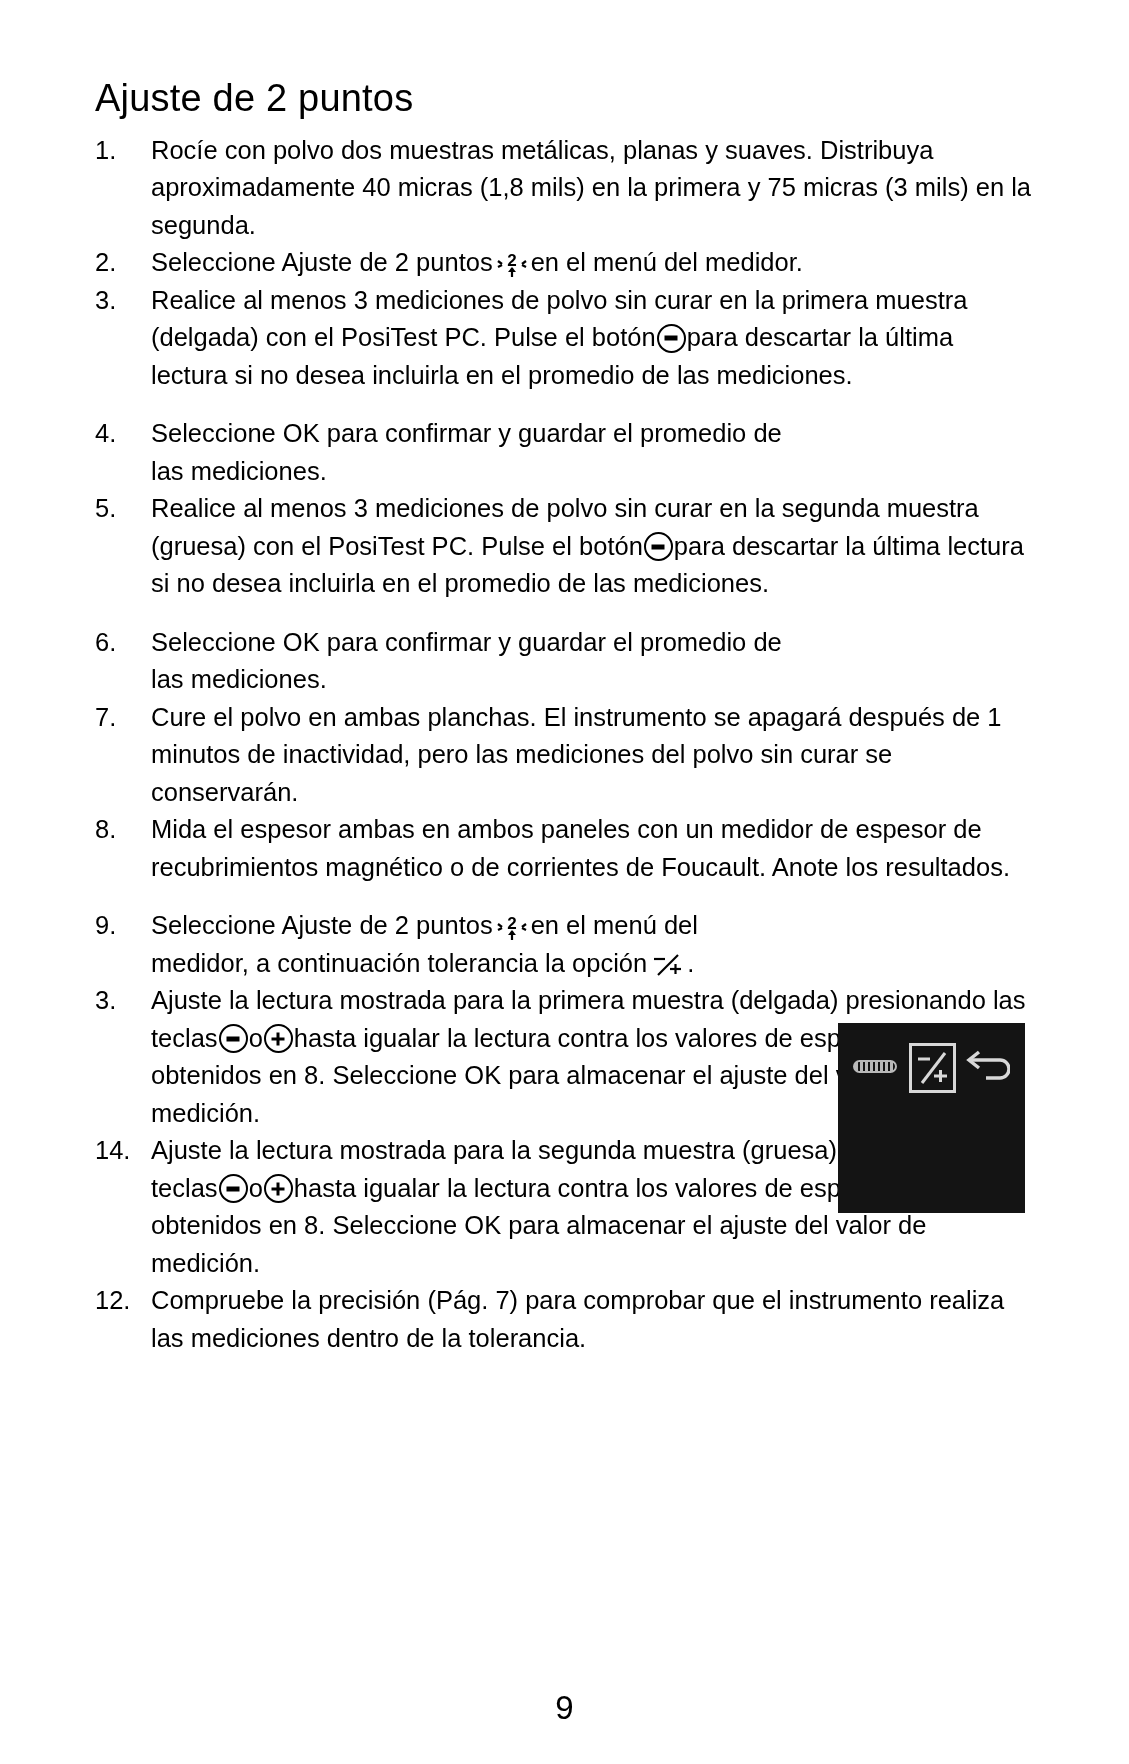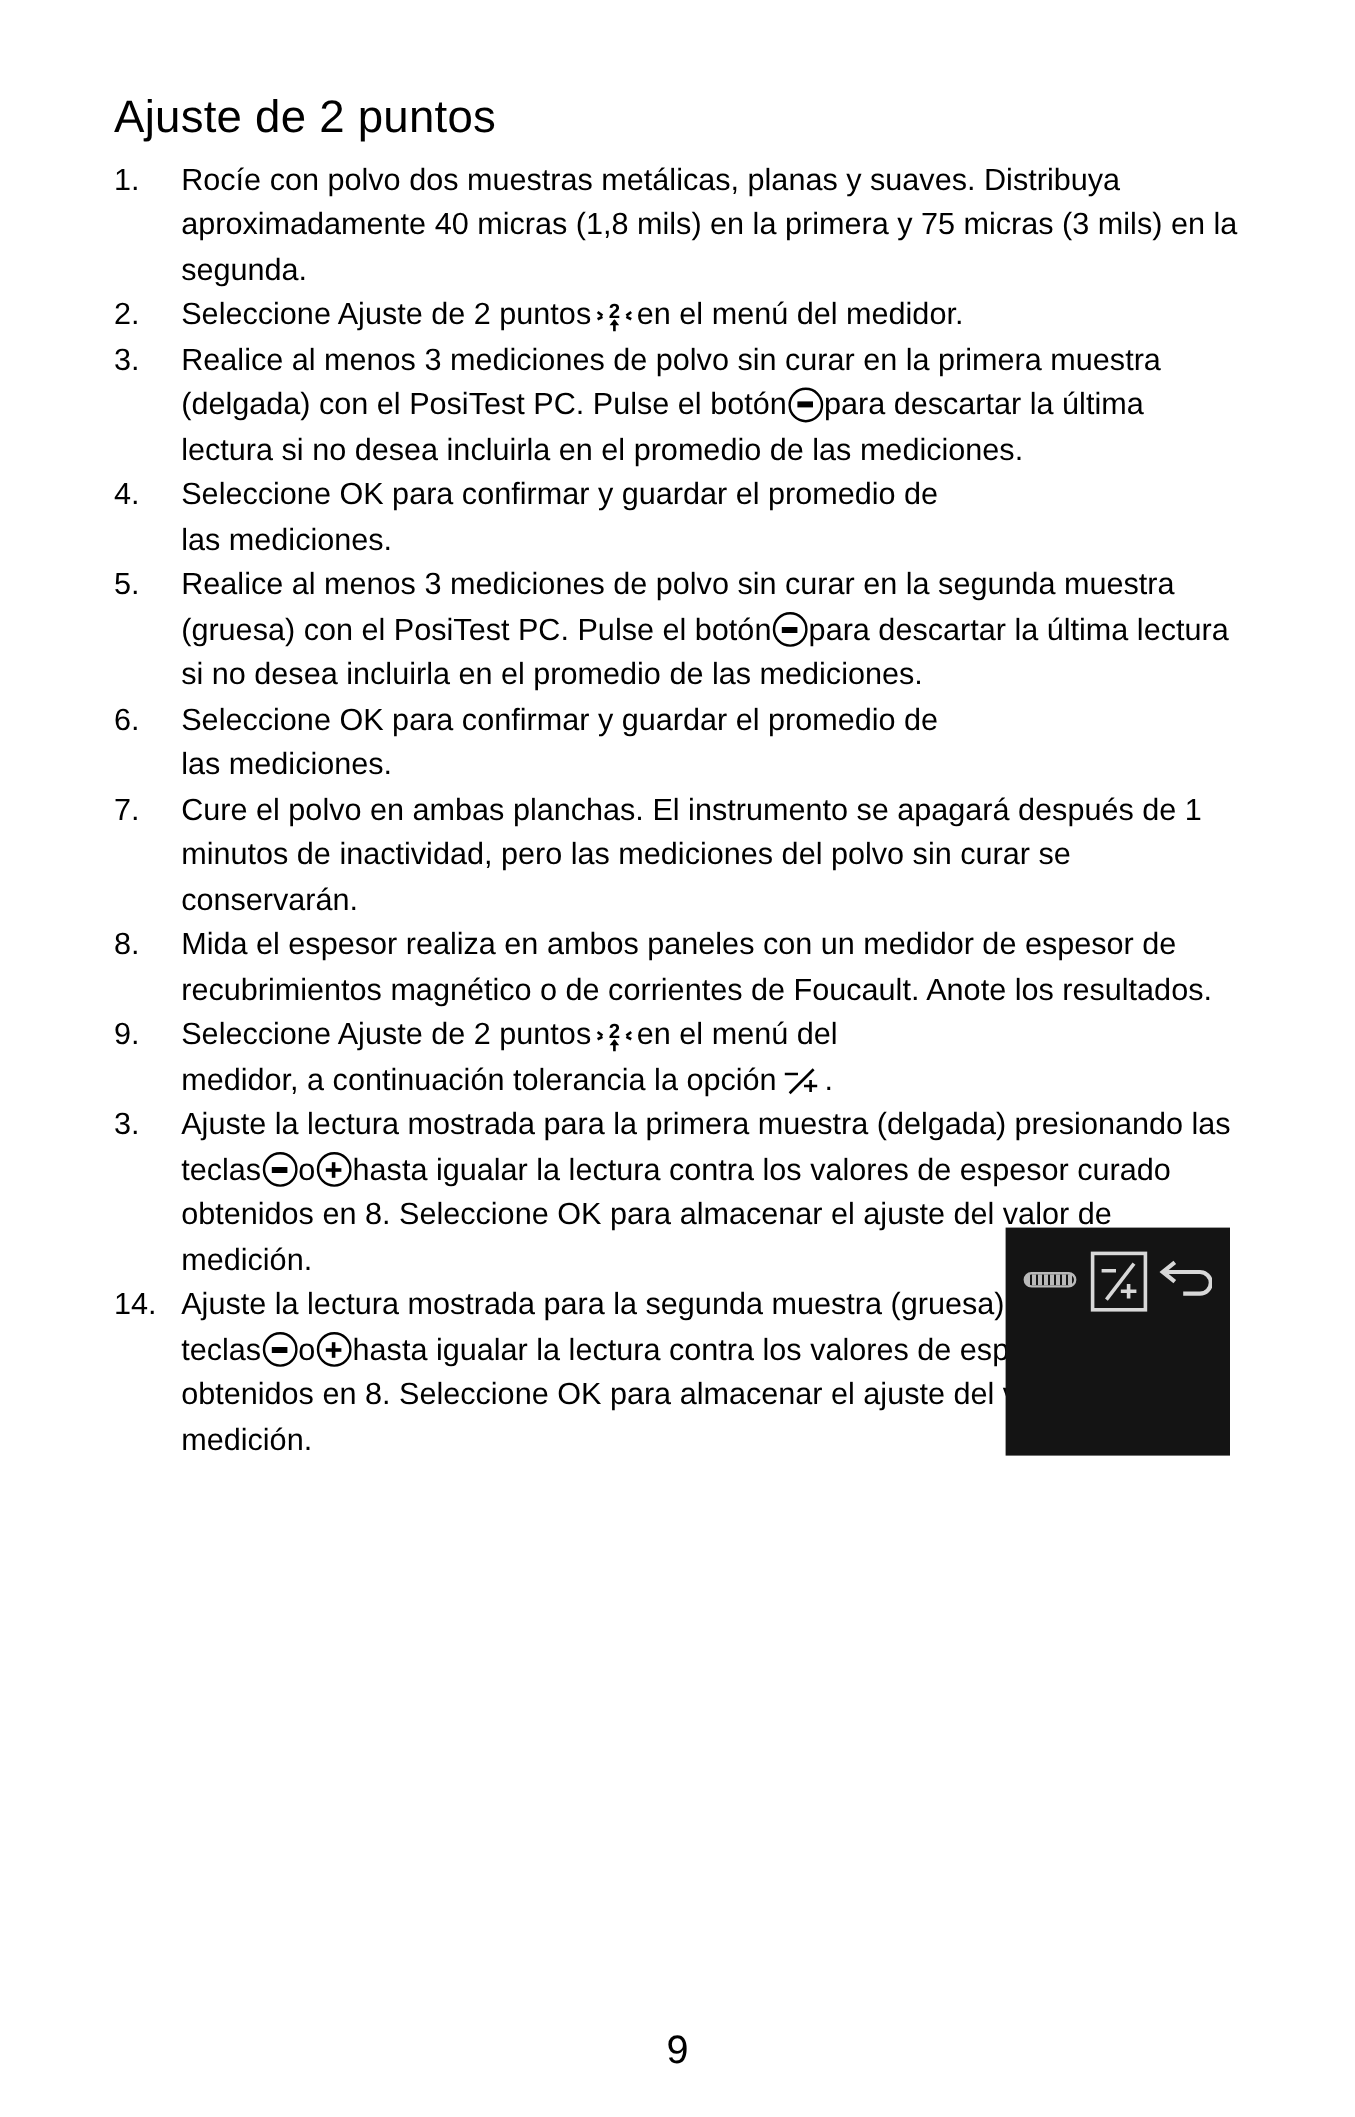--- a/index.html
+++ b/index.html
@@ -48,20 +48,21 @@
     width: 48px;
     text-align: left;
     font-size: 25.5px;
     line-height: 37.5px;
   }
   ol.steps > li > .body {
     display: block;
   }
   .wrap-narrow {
     max-width: 640px;
+    margin-top: 21px;
   }
   
   .ic {
     display: inline-block;
     vertical-align: middle;
     position: relative;
   }
   
   .ic-circ {
     width: 25px;
@@ -207,21 +208,21 @@
       <span class="body wrap-narrow">Seleccione OK para confirmar y guardar el promedio de las mediciones.</span>
     </li>
 
     <li>
       <span class="num">7.</span>
       <span class="body">Cure el polvo en ambas planchas. El instrumento se apagará después de 1 minutos de inactividad, pero las mediciones del polvo sin curar se conservarán.</span>
     </li>
 
     <li>
       <span class="num">8.</span>
-      <span class="body">Mida el espesor realiza en ambos paneles con un medidor de espesor de recubrimientos magnético o de corrientes de Foucault. Anote los resultados.</span>
+      <span class="body">Mida el espesor ambas en ambos paneles con un medidor de espesor de recubrimientos magnético o de corrientes de Foucault. Anote los resultados.</span>
     </li>
 
     <li>
       <span class="num">9.</span>
       <span class="body wrap-narrow"><span>Seleccione  Ajuste de 2 puntos</span><span class="ic ic-two"><svg width="34" height="30" viewBox="0 0 34 30">
               <text x="17" y="17" font-family="Liberation Sans, sans-serif" font-size="17" font-weight="bold" text-anchor="middle" fill="#000">2</text>
               <path d="M3 12 L7 15" stroke="#000" stroke-width="2.2" fill="none"></path>
               <path d="M3 18 L7 16" stroke="#000" stroke-width="2.2" fill="none"></path>
               <path d="M31 12 L27 15" stroke="#000" stroke-width="2.2" fill="none"></path>
               <path d="M31 18 L27 16" stroke="#000" stroke-width="2.2" fill="none"></path>
@@ -238,20 +239,24 @@
     <li>
       <span class="num">3.</span>
       <span class="body"><span>Ajuste la lectura mostrada para la primera muestra (delgada) presionando las teclas</span><span class="ic ic-circ ic-minus"></span><span>o</span><span class="ic ic-circ ic-plus"></span><span>hasta igualar la lectura contra los valores de espesor curado obtenidos en 8. Seleccione OK para almacenar el ajuste del valor de medición.</span></span>
     </li>
 
     <li>
       <span class="num">14.</span>
       <span class="body"><span>Ajuste la lectura mostrada para la segunda muestra (gruesa) presionando las teclas</span><span class="ic ic-circ ic-minus"></span><span>o</span><span class="ic ic-circ ic-plus"></span><span>hasta igualar la lectura contra los valores de espesor curado obtenidos en 8. Seleccione OK para almacenar el ajuste del valor de medición.</span></span>
     </li>
 
+    <li>
+      <span class="num">12.</span>
+      <span class="body">Compruebe la precisión (Pág. 7) para comprobar que el instrumento realiza las mediciones dentro de la tolerancia.</span>
+    </li>
 
   </ol>
 
   <div class="device-screen">
     <div class="ds-row">
       <div class="ds-battery"></div>
       <div class="ds-adjust-box">
         <svg width="41" height="44" viewBox="0 0 41 44">
           <path d="M6 13 L18 13" stroke="#d8d8d8" stroke-width="3" fill="none"></path>
           <path d="M33 7 L10 37" stroke="#d8d8d8" stroke-width="3" fill="none"></path>

